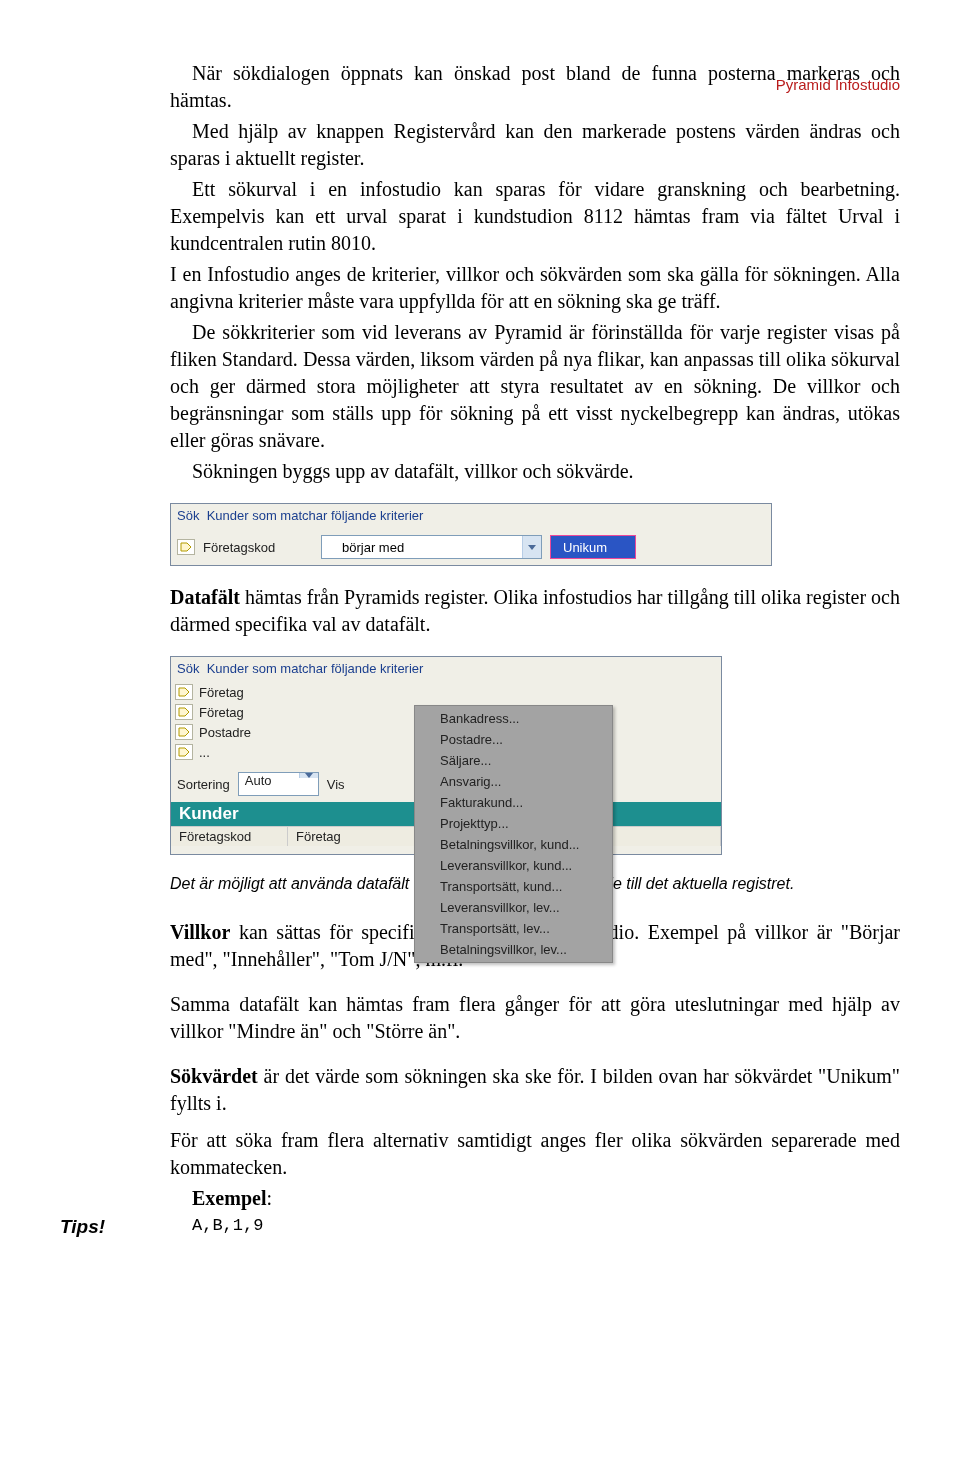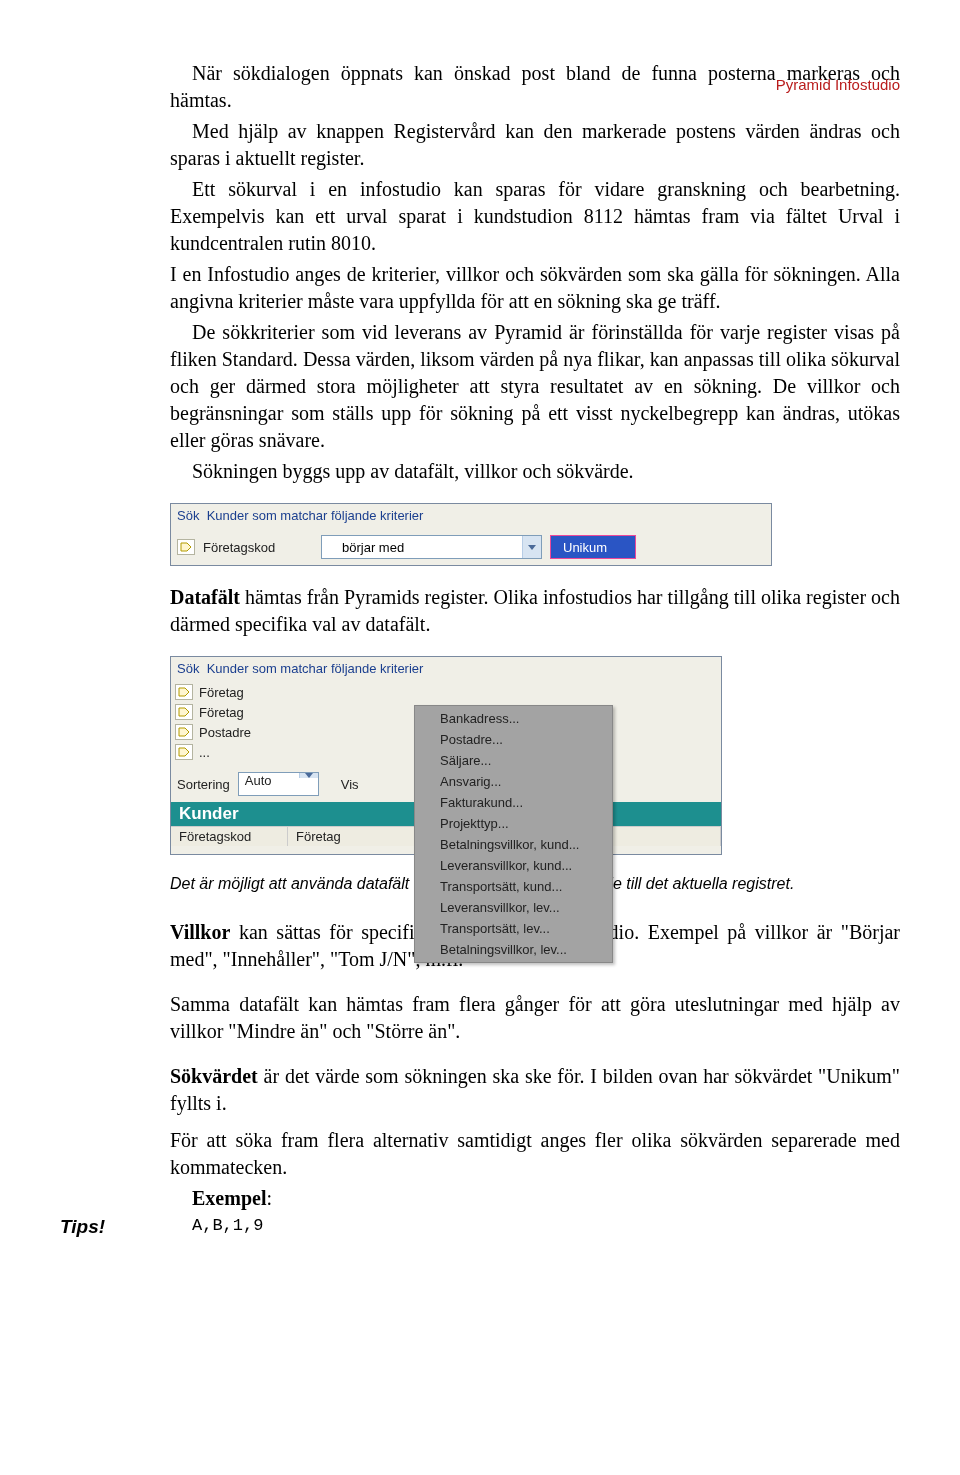--- a/index.html
+++ b/index.html
@@ -130,21 +130,21 @@
           </div>
       </div>
       <div class="sortrow">
         <span>Sortering</span>
         <div class="smallcombo">
           <span class="val">Auto</span>
           <div class="btn" style="width:18px;background:#d7e4f2;display:flex;align-items:center;justify-content:center;border-left:1px solid #b7cde6">
               <div class="tri"></div>
             </div>
         </div>
-        <span style="margin-left:14px">Vis</span>
+        <span style="">Vis</span>
       </div>
       <div class="kunder-bar">Kunder</div>
       <div class="tbl-head">
         <div class="th" style="width:100px">Företagskod</div>
         <div class="th" style="flex:1">Företag</div>
       </div>
 
 
       <div class="submenu">
         <div class="si">Bankadress...</div>

